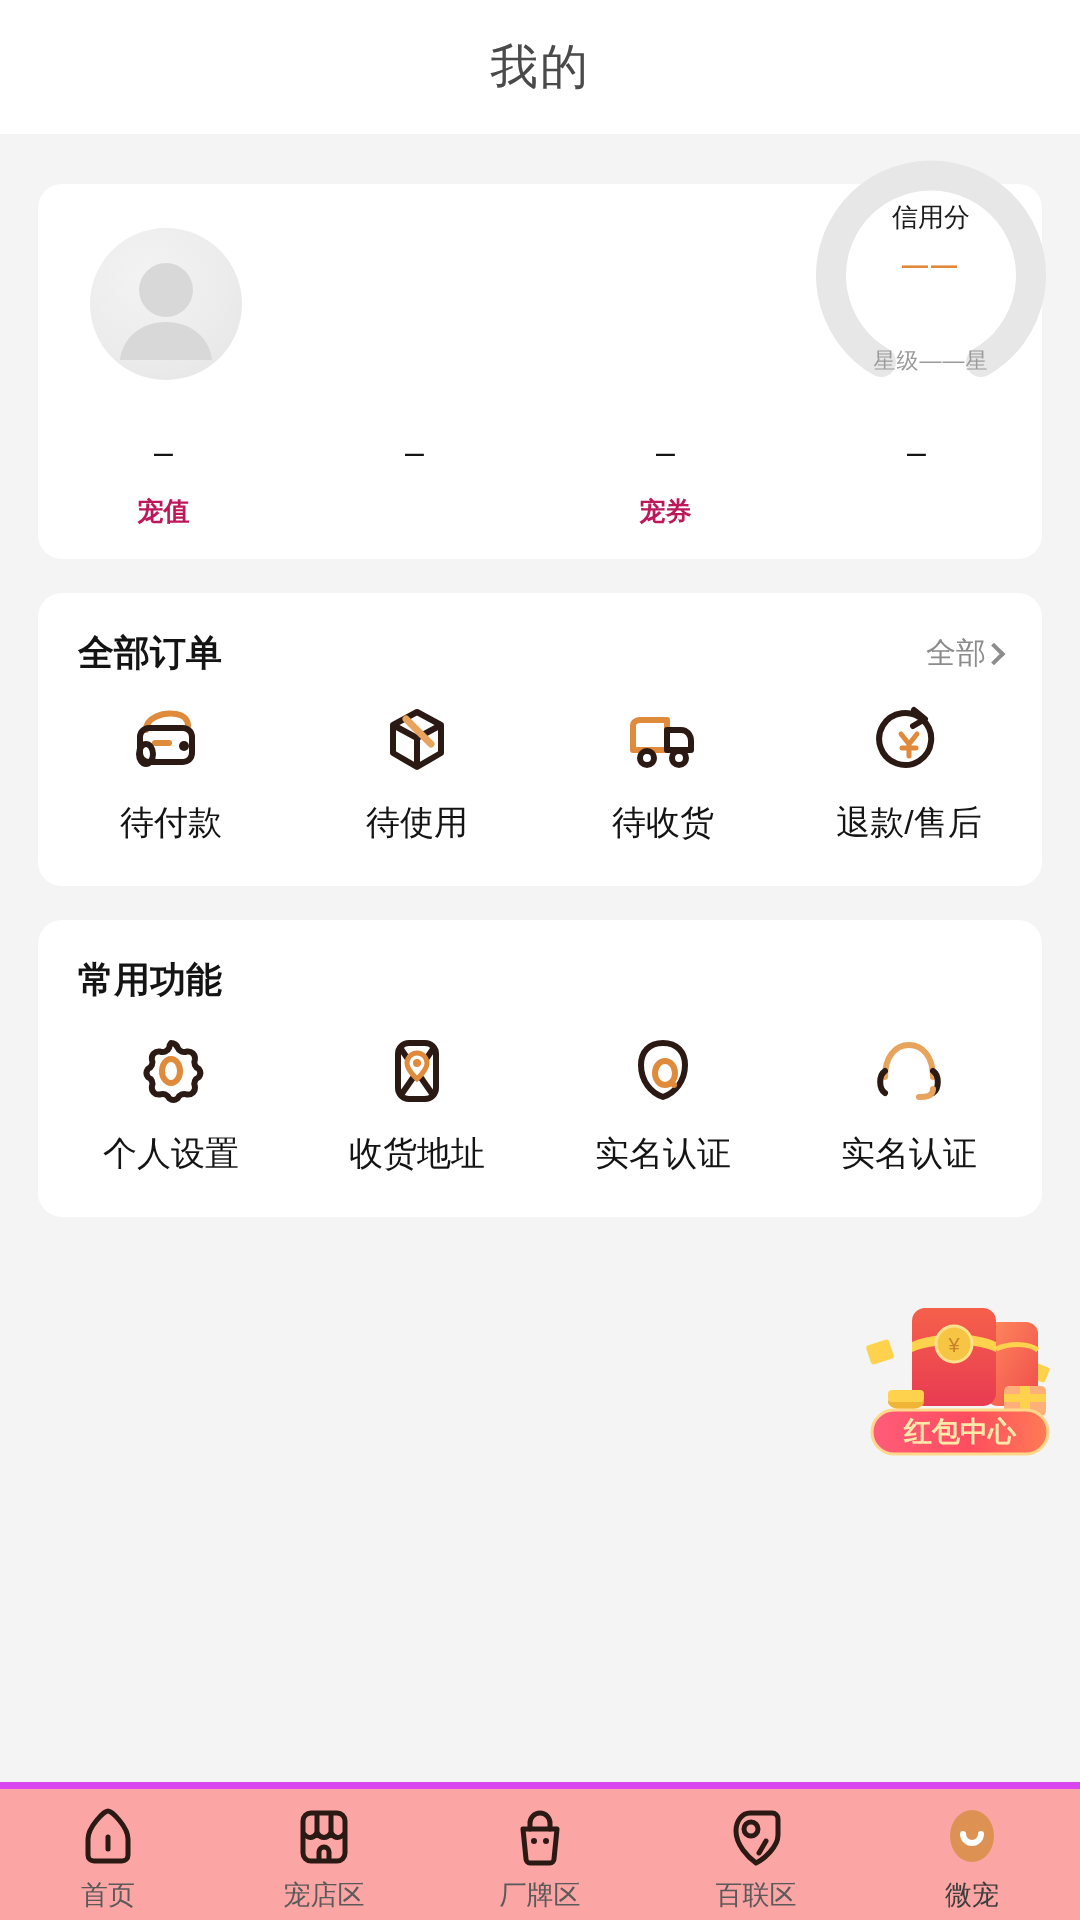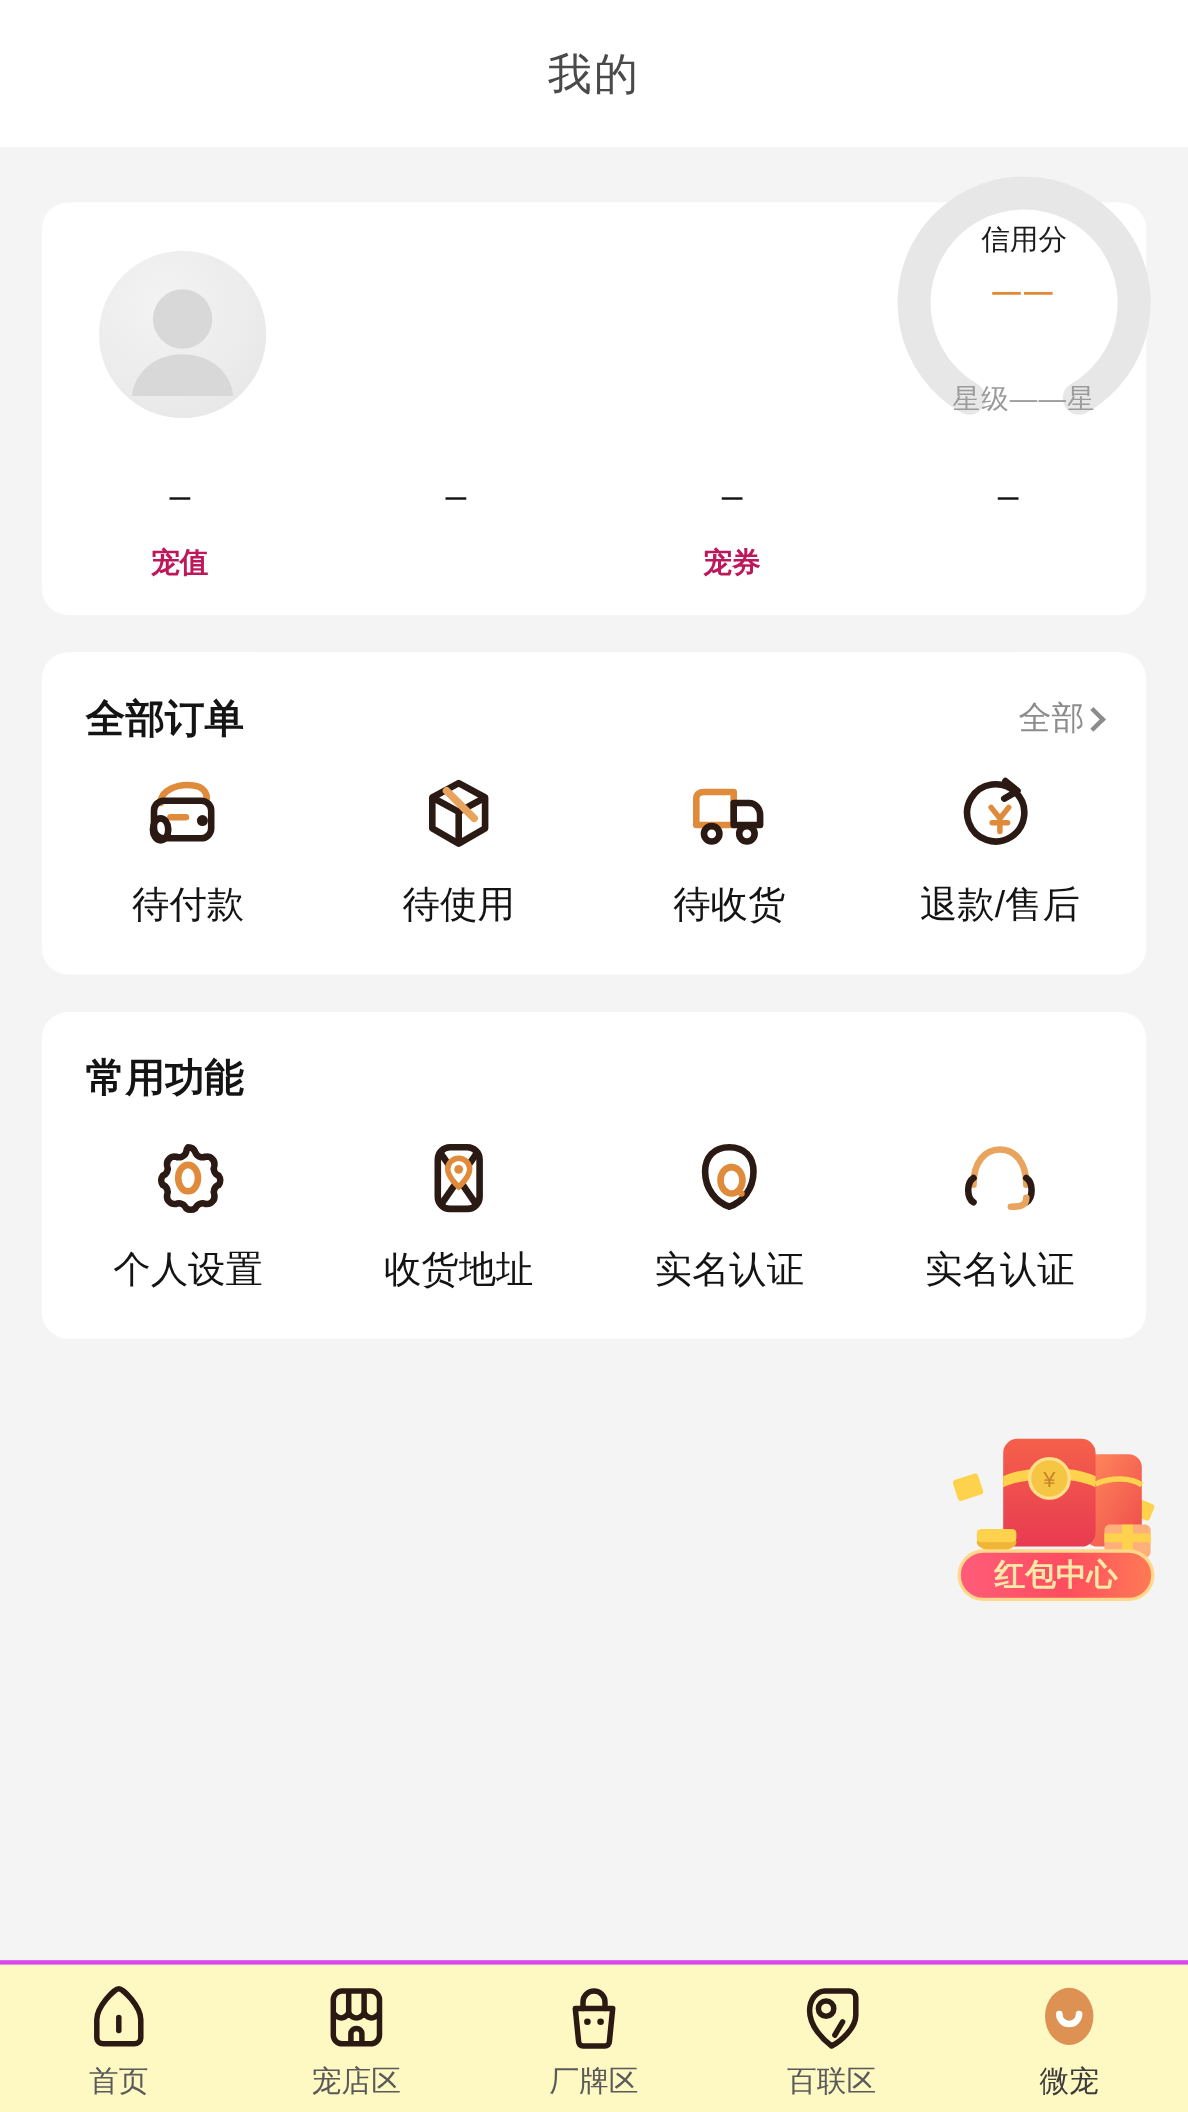--- a/index.html
+++ b/index.html
@@ -11,21 +11,21 @@
   }
   .screen { position:relative; width:1080px; height:1920px; background:#f4f4f4; }
 
   
   .header {
     height:134px; background:#ffffff;
     display:flex; align-items:center; justify-content:center;
     position:relative;
   }
   .header-title {
-    font-size:40px; color:#4a4a4a; letter-spacing:2px; font-weight:400;
+    font-size:48px; color:#4a4a4a; letter-spacing:2px; font-weight:400;
   }
 
   
   .body { position:absolute; top:134px; left:0; right:0; bottom:138px; background:#f4f4f4; }
 
   .card {
     background:#ffffff; border-radius:24px; margin:0 38px;
     position:relative;
   }
 
@@ -56,21 +56,21 @@
     position:absolute; left:0; right:0; top:78px;
     text-align:center;
   }
   .credit-label { font-size:26px; color:#1b1b1b; line-height:1; }
   .credit-value {
     margin-top:22px; font-size:26px; color:#e08a3c; letter-spacing:3px;
     line-height:1; font-weight:700;
   }
   .credit-star {
     position:absolute; left:0; right:0; top:220px;
-    text-align:center; font-size:25px; color:#9b9b9b; letter-spacing:1px;
+    text-align:center; font-size:22px; color:#9b9b9b; letter-spacing:1px;
   }
 
   
   .stats {
     position:absolute; left:0; right:0; bottom:30px;
     display:flex;
   }
   .stat { flex:1; text-align:center; }
   .stat-value {
     font-size:34px; color:#141414; line-height:1; font-weight:500;
@@ -102,21 +102,21 @@
   
   .redpacket {
     position:absolute; right:16px; top:1160px;
     width:210px; height:175px;
   }
   .redpacket svg { display:block; }
 
   
   .tabbar {
     position:absolute; left:0; right:0; bottom:0; height:138px;
-    background:#fef9c3; border-top:4px solid #d946ef;
+    background:#fca5a5; border-top:7px solid #d946ef;
     display:flex; align-items:flex-start; padding-top:14px;
   }
   .tab { flex:1; text-align:center; cursor:pointer; }
   .tab-icon { height:66px; display:flex; align-items:center; justify-content:center; }
   .tab-label { margin-top:8px; font-size:27px; color:#5a5a5a; }
   .tab.active .tab-label { color:#3d3d3d; }
 </style>
 </head>
 <body>
 

